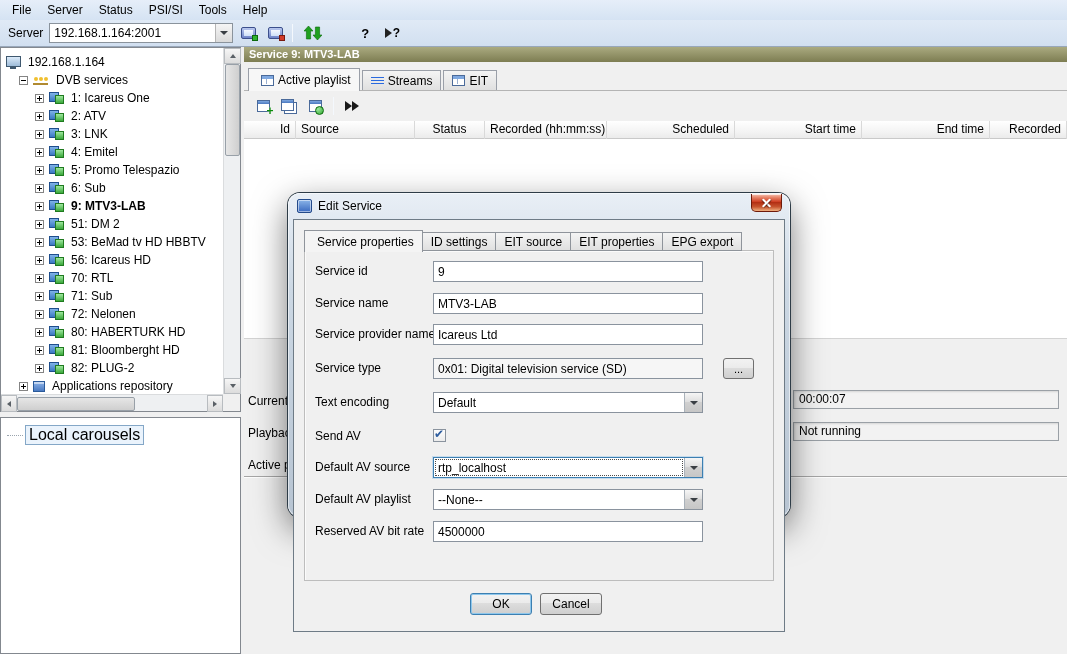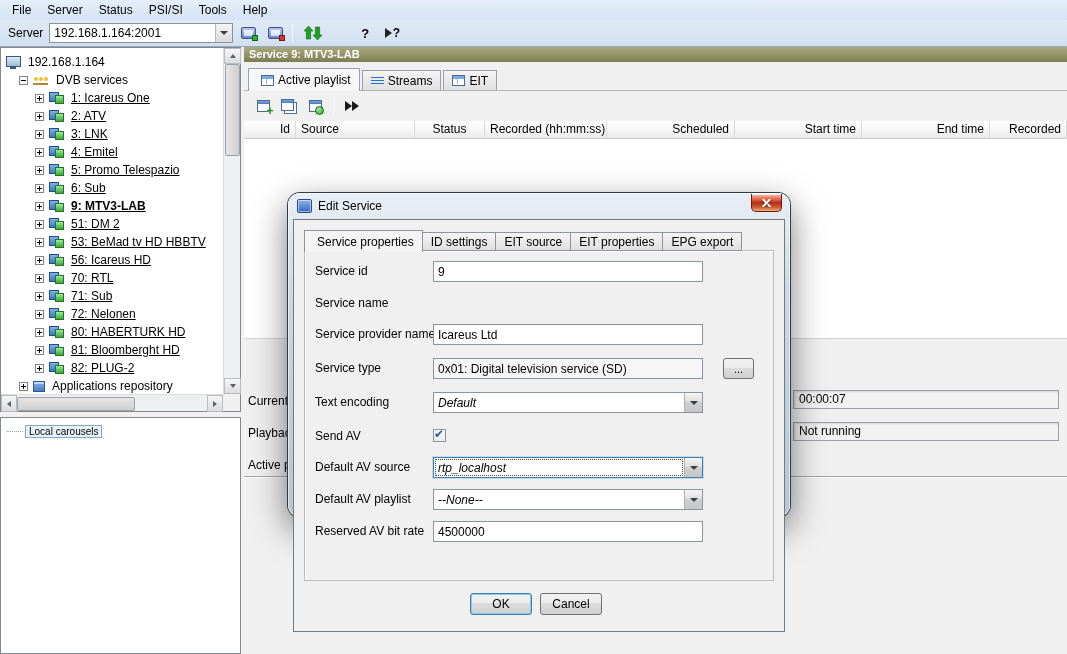--- a/index.html
+++ b/index.html
@@ -32,21 +32,21 @@
   .dev-mark-red { position:absolute; right:-3px; bottom:-3px; width:6px; height:6px; background:#d23b2b; border:1px solid #7a1a10; }
   .help-glyph { font-weight:bold; font-size:13px; }
   .gap-l { margin-left:28px; }
   .ctx-arrow { width:0; height:0; border-top:5px solid transparent; border-bottom:5px solid transparent; border-left:7px solid #222; display:inline-block; }
   .ctx-q::after { content:"?"; font-weight:bold; font-size:12px; margin-left:1px; }
 
   
   #tree-panel { position:absolute; left:0; top:47px; width:241px; height:365px; background:#fff; border:1px solid #83888f; }
   .trow { position:absolute; left:0; width:222px; height:18px; display:flex; align-items:center;
     font-size:12px; white-space:nowrap; overflow:hidden; }
-  .pl0 { padding-left:5px; } .pl1 { padding-left:18px; } .pl2 { padding-left:34px;text-decoration:underline; }
+  .pl0 { padding-left:5px; } .pl1 { padding-left:18px; } .pl2 { padding-left:34px; }
   .expander { width:9px; height:9px; border:1px solid #848484; background:#fff; position:relative; margin-right:5px; flex:none; }
   .expander::before { content:""; position:absolute; left:1px; right:1px; top:3px; height:1px; background:#000; }
   .expander.plus::after { content:""; position:absolute; top:1px; bottom:1px; left:3px; width:1px; background:#000; }
   .tlabel { padding:0 2px; }
   .sel-bold { font-weight:bold; }
   .ic-comp { position:relative; width:15px; height:13px; margin-right:5px; flex:none; }
   .ic-comp::before { content:""; position:absolute; left:0; top:0; width:13px; height:9px;
     background:linear-gradient(#dcebfa,#9dbbd8); border:1px solid #3f586f; }
   .ic-comp::after { content:""; position:absolute; left:4px; bottom:0; width:6px; height:2px; background:#3f586f; }
   .ic-grp { position:relative; width:16px; height:12px; margin-right:5px; flex:none; }
@@ -74,21 +74,21 @@
   .tri-rt-s { width:0;height:0;border-top:3px solid transparent;border-bottom:3px solid transparent;border-left:4px solid #5a6066; }
   .sb-thumb-v { position:absolute; left:1px; width:15px; top:16px; height:92px;
     background:linear-gradient(90deg,#e6e6e6,#cfcfcf); border:1px solid #98a0a8; border-radius:2px; }
   .sb-thumb-h { position:absolute; top:2px; height:14px; left:16px; width:118px;
     background:linear-gradient(#e6e6e6,#cfcfcf); border:1px solid #98a0a8; border-radius:2px; }
 
   
   #carousel-panel { position:absolute; left:0; top:417px; width:241px; height:237px; background:#fff; border:1px solid #83888f; }
   .crow { position:absolute; left:6px; top:7px; display:flex; align-items:center; }
   .dotline { width:16px; border-top:1px dotted #9aa4ae; margin-right:2px; }
-  .clabel { font-size:10px; padding:0 3px; border:1px solid #84a7c7; background:#eaf3fc; }
+  .clabel { font-size:16px; padding:0 3px; border:1px solid #84a7c7; background:#eaf3fc; }
 
   
   #right-panel { position:absolute; left:244px; top:47px; width:823px; height:607px; background:#f0f0f0; }
   #svc-header { position:absolute; left:0; top:0; width:823px; height:15px;
     background:linear-gradient(#aaaa80,#7d7d52); color:#fff; font-weight:bold; font-size:11px; line-height:15px; padding-left:5px; }
   #svc-tabs { position:absolute; left:0; top:15px; width:823px; height:29px; border-bottom:1px solid #b4b4b4;
     display:flex; align-items:flex-end; padding-left:4px; }
   .tab { height:20px; border:1px solid #9a9fa8; border-bottom:none; background:linear-gradient(#f4f4f4,#e0e0e0);
     display:flex; align-items:center; gap:4px; padding:0 8px; margin-right:2px; font-size:12px; }
   .tab.active { height:23px; background:#f7f7f7; margin-bottom:-1px; z-index:2; position:relative;padding-left:12px; }
@@ -148,21 +148,21 @@
   .dtab:first-child { border-left:1px solid #8f949b;padding-left:12px; }
   .dtab.active { height:22px; background:#f4f4f4; border-bottom:none; margin-bottom:-1px; border-left:1px solid #8f949b; }
   #dlg-page { position:absolute; left:10px; top:30px; width:470px; height:331px; border:1px solid #bdbdbd;
     background:#f0f0f0; box-shadow:inset 1px 1px 0 #fbfbfb; }
   .frow { position:absolute; left:21px; width:460px; height:22px; }
   .flabel { position:absolute; left:0; top:3px; font-size:12px; white-space:nowrap; }
   .ftext { position:absolute; left:118px; top:0; width:270px; height:21px; border:1px solid #8a939e; background:#fff;
     font-family:"Liberation Sans","DejaVu Sans",sans-serif; font-size:12px; padding:0 4px; }
   .ftext.ro { background:#f6f6f6; }
   .fcombo { position:absolute; left:118px; top:0; width:270px; height:21px; border:1px solid #8a939e; background:#fff;
-    display:flex; align-items:stretch;font-style:italic; }
+    display:flex; align-items:stretch; }
   .fcombo .cval { flex:1; padding:3px 0 0 4px; overflow:hidden; white-space:nowrap; }
   .fcombo .cbtn { width:18px; background:linear-gradient(#f6f6f6,#dfdfdf 45%,#d0d0d0 50%,#c6c6c6);
     border-left:1px solid #aab2ba; display:flex; align-items:center; justify-content:center; }
   .fcombo.focused { border-color:#3c7fb1; box-shadow:0 0 0 1px rgba(120,180,230,.35); }
   .fcombo.focused::after { content:""; position:absolute; left:2px; top:2px; right:20px; bottom:2px; outline:1px dotted #4a4a4a; }
   .fcheck { position:absolute; left:118px; top:3px; width:13px; height:13px; border:1px solid #8a939e;
     background:linear-gradient(#fdfdfd,#ececec); }
   .fcheck.checked::after { content:"\2714"; position:absolute; left:0; top:-3px; font-size:12px; color:#2d5c9e; font-weight:bold; }
   .bbtn { position:absolute; left:408px; top:0; width:31px; height:21px; border:1px solid #707070; border-radius:3px;
     background:linear-gradient(#f2f2f2 0%,#ebebeb 45%,#dddddd 46%,#cfcfcf 100%);
@@ -419,20 +419,21 @@
         <div class="dtab">EPG export</div>
       </div>
       <div id="dlg-page"></div>
 
       <div class="frow" style="top:41px">
         <label class="flabel">Service id</label>
         <input class="ftext" value="9" style="">
       </div>
       <div class="frow" style="top:73px">
         <label class="flabel">Service name</label>
+        <input class="ftext" value="MTV3-LAB" style="">
       </div>
       <div class="frow" style="top:104px">
         <label class="flabel">Service provider name</label>
         <input class="ftext" value="Icareus Ltd" style="">
       </div>
       <div class="frow" style="top:138px">
         <label class="flabel">Service type</label>
         <input class="ftext ro" value="0x01: Digital television service (SD)" style="">
         <button class="bbtn">...</button>
       </div>

